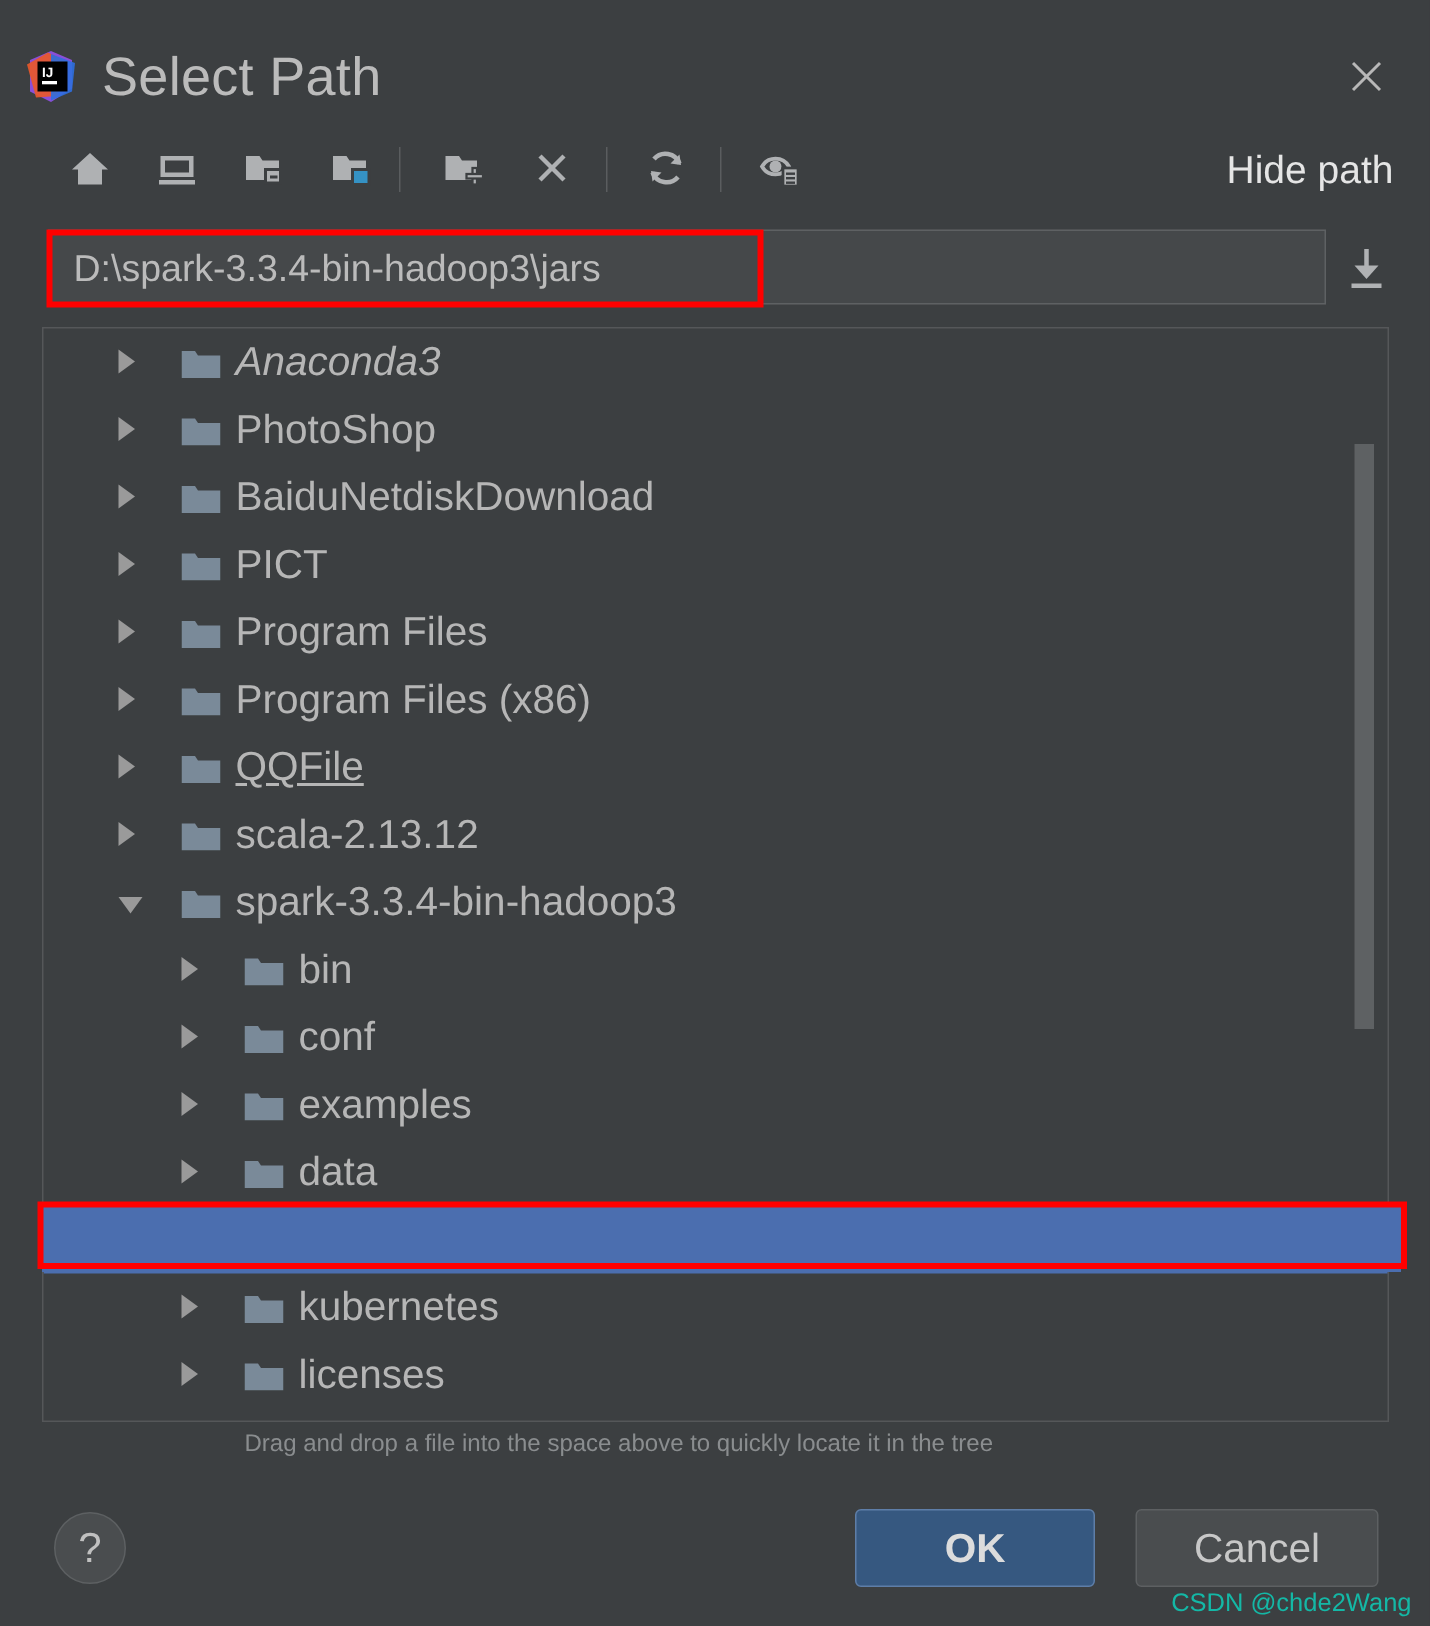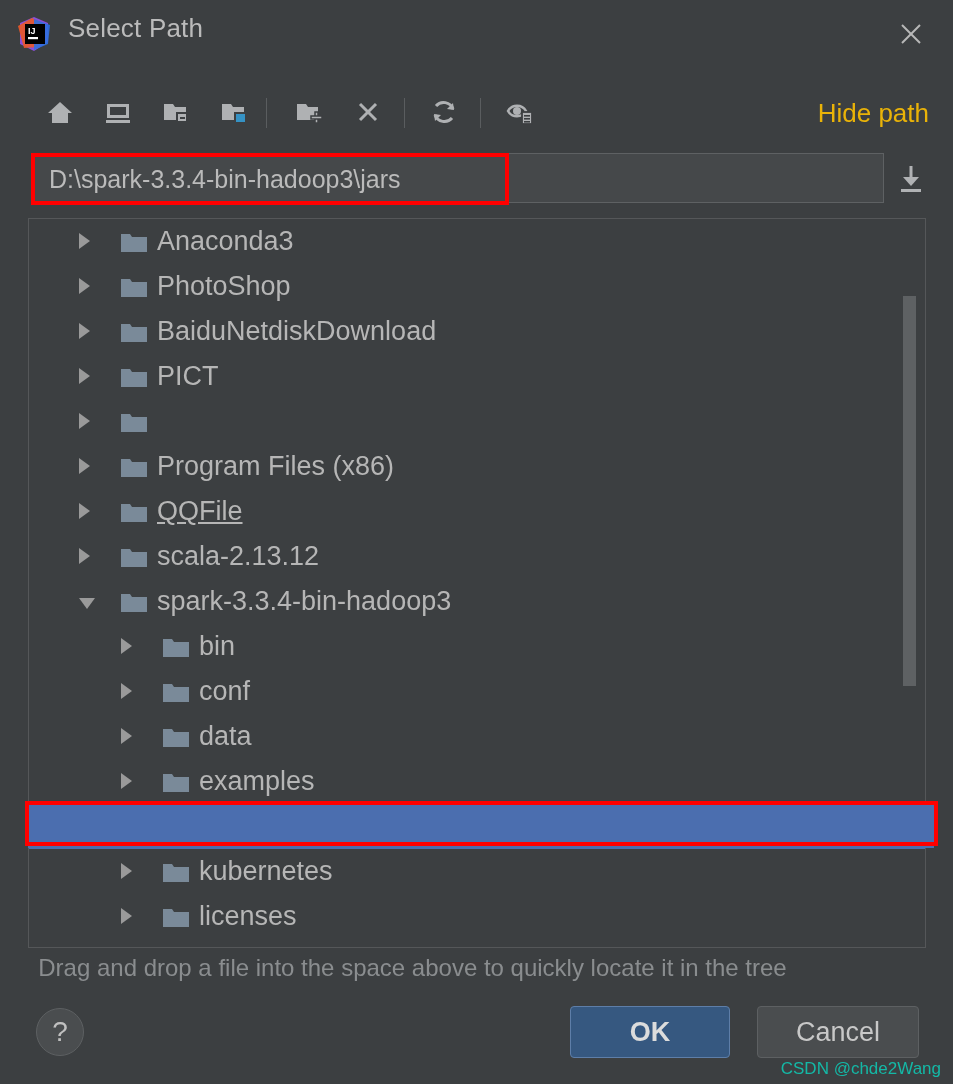--- a/index.html
+++ b/index.html
@@ -15,34 +15,34 @@
   #dialog {
     position: relative;
     width: 953px;
     height: 1084px;
     background: #3c3f41;
   }
 
   
   .titlebar {
     position: absolute;
-    left: 0; top: 0;
+    left: 0; top: 17px;
     width: 953px; height: 68px;
     display: flex;
     align-items: center;
   }
   .ij-logo {
     position: absolute;
     left: 14px; top: 14px;
     width: 40px; height: 40px;
   }
   .title-text {
     position: absolute;
     left: 68px; top: 13px;
-    font-size: 26px;
+    font-size: 36px;
     color: #bbbbbb;
     letter-spacing: 0.2px;
     white-space: nowrap;
   }
   .close-btn {
     position: absolute;
     right: 20px; top: 12px;
     width: 44px; height: 44px;
     display: flex; align-items: center; justify-content: center;
     cursor: pointer;
@@ -64,21 +64,21 @@
   .tb-sep {
     position: absolute;
     top: 12px;
     width: 1px; height: 30px;
     background: #5a5d5f;
   }
   .hide-path {
     position: absolute;
     right: 24px; top: 12px;
     font-size: 26px;
-    color: #eab308;
+    color: #e5e5e5;
     cursor: pointer;
     white-space: nowrap;
     margin-left: 17px;
   }
 
   
   .path-field {
     position: absolute;
     left: 32px; top: 153px;
     width: 852px; height: 50px;
@@ -184,21 +184,21 @@
     background: #4b6eaf;
     z-index: 20;
   }
 
   
   .hint {
     position: absolute;
     left: 0; top: 954px;
     width: 825px;
     text-align: center;
-    font-size: 24px;
+    font-size: 16px;
     color: #8a8d8f;
   }
   .help-btn {
     position: absolute;
     left: 36px; top: 1008px;
     width: 48px; height: 48px;
     border-radius: 50%;
     background: #4a4d4f;
     border: 1px solid #5d6062;
     display: flex; align-items: center; justify-content: center;
@@ -349,21 +349,21 @@
   </div>
   <div class="annot-path"></div>
 
   <div class="tree-panel">
     <div class="tree-rows" id="tree-rows">
         <div class="row">
           <div class="arrow collapsed" style="left: 50px; top: 14px;"></div>
           <div class="folder" style="left: 92px;"><svg width="26" height="20" viewBox="0 0 26 20">
               <path d="M0 2 L9 2 L11 5 L26 5 L26 20 L0 20 Z" fill="#7a8a99"></path>
             </svg></div>
-          <div class="row-label" style="left: 128px;">Anaconda3</div>
+          <div class="row-label" style="left: 128px; font-style: italic;">Anaconda3</div>
         </div>
         <div class="row">
           <div class="arrow collapsed" style="left: 50px; top: 14px;"></div>
           <div class="folder" style="left: 92px;"><svg width="26" height="20" viewBox="0 0 26 20">
               <path d="M0 2 L9 2 L11 5 L26 5 L26 20 L0 20 Z" fill="#7a8a99"></path>
             </svg></div>
           <div class="row-label" style="left: 128px;">PhotoShop</div>
         </div>
         <div class="row">
           <div class="arrow collapsed" style="left: 50px; top: 14px;"></div>
@@ -377,20 +377,21 @@
           <div class="folder" style="left: 92px;"><svg width="26" height="20" viewBox="0 0 26 20">
               <path d="M0 2 L9 2 L11 5 L26 5 L26 20 L0 20 Z" fill="#7a8a99"></path>
             </svg></div>
           <div class="row-label" style="left: 128px;">PICT</div>
         </div>
         <div class="row">
           <div class="arrow collapsed" style="left: 50px; top: 14px;"></div>
           <div class="folder" style="left: 92px;"><svg width="26" height="20" viewBox="0 0 26 20">
               <path d="M0 2 L9 2 L11 5 L26 5 L26 20 L0 20 Z" fill="#7a8a99"></path>
             </svg></div>
+          <div class="row-label" style="left: 128px;">Program Files</div>
         </div>
         <div class="row">
           <div class="arrow collapsed" style="left: 50px; top: 14px;"></div>
           <div class="folder" style="left: 92px;"><svg width="26" height="20" viewBox="0 0 26 20">
               <path d="M0 2 L9 2 L11 5 L26 5 L26 20 L0 20 Z" fill="#7a8a99"></path>
             </svg></div>
           <div class="row-label" style="left: 128px;">Program Files (x86)</div>
         </div>
         <div class="row">
           <div class="arrow collapsed" style="left: 50px; top: 14px;"></div>
@@ -425,28 +426,28 @@
           <div class="folder" style="left: 134px;"><svg width="26" height="20" viewBox="0 0 26 20">
               <path d="M0 2 L9 2 L11 5 L26 5 L26 20 L0 20 Z" fill="#7a8a99"></path>
             </svg></div>
           <div class="row-label" style="left: 170px;">conf</div>
         </div>
         <div class="row">
           <div class="arrow collapsed" style="left: 92px; top: 14px;"></div>
           <div class="folder" style="left: 134px;"><svg width="26" height="20" viewBox="0 0 26 20">
               <path d="M0 2 L9 2 L11 5 L26 5 L26 20 L0 20 Z" fill="#7a8a99"></path>
             </svg></div>
+          <div class="row-label" style="left: 170px;">examples</div>
+        </div>
+        <div class="row">
+          <div class="arrow collapsed" style="left: 92px; top: 14px;"></div>
+          <div class="folder" style="left: 134px;"><svg width="26" height="20" viewBox="0 0 26 20">
+              <path d="M0 2 L9 2 L11 5 L26 5 L26 20 L0 20 Z" fill="#7a8a99"></path>
+            </svg></div>
           <div class="row-label" style="left: 170px;">data</div>
-        </div>
-        <div class="row">
-          <div class="arrow collapsed" style="left: 92px; top: 14px;"></div>
-          <div class="folder" style="left: 134px;"><svg width="26" height="20" viewBox="0 0 26 20">
-              <path d="M0 2 L9 2 L11 5 L26 5 L26 20 L0 20 Z" fill="#7a8a99"></path>
-            </svg></div>
-          <div class="row-label" style="left: 170px;">examples</div>
         </div>
         <div class="row selected">
           <div class="arrow collapsed" style="left: 92px; top: 14px;"></div>
           <div class="folder" style="left: 134px;"><svg width="26" height="20" viewBox="0 0 26 20">
               <path d="M0 2 L9 2 L11 5 L26 5 L26 20 L0 20 Z" fill="#7a8a99"></path>
             </svg></div>
           <div class="row-label" style="left: 170px;">jars</div>
         </div>
         <div class="row">
           <div class="arrow collapsed" style="left: 92px; top: 14px;"></div>

